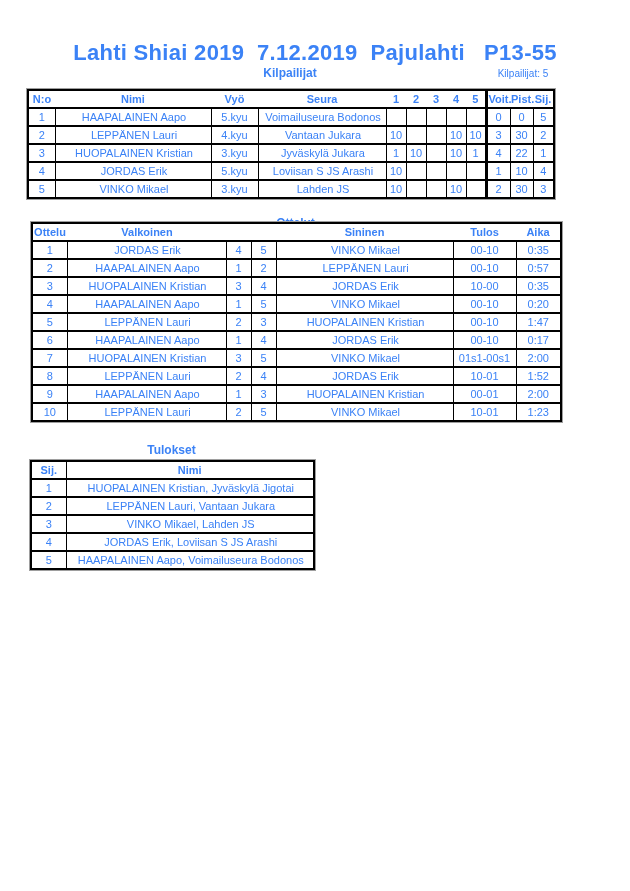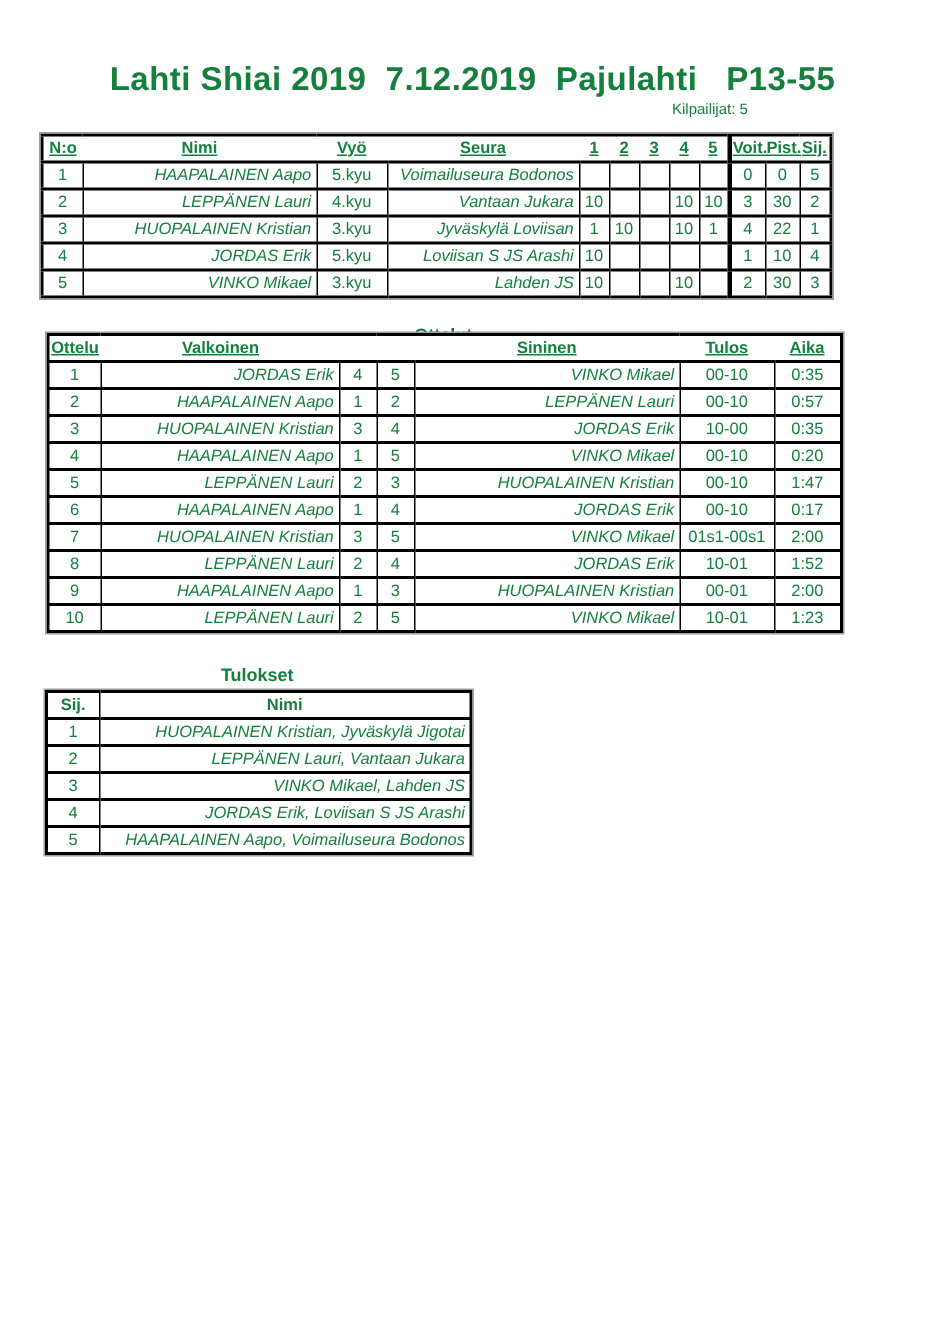--- a/index.html
+++ b/index.html
@@ -1,58 +1,59 @@
 <!DOCTYPE html>
 <html><head>
 <meta charset="utf-8">
 <style>
   html,body { margin:0; padding:0; background:#fff; }
   .page {
     position:relative; width:630px; height:891px; background:#ffffff;
-    font-family:"Liberation Sans","DejaVu Sans",sans-serif; color:#15803d;
+    font-family:"Liberation Sans","DejaVu Sans",sans-serif; color:#3b82f6;
   }
   .title {
     position:absolute; top:40px; left:0; width:630px; text-align:center;
     font-size:22px; font-weight:bold; white-space:pre; letter-spacing:0.3px;
   }
   .sec { position:absolute; font-size:12px; font-weight:bold; text-align:center; white-space:nowrap; }
   #sec-kilpailijat { top:66px; left:27px; width:526px; }
   #sec-ottelut    { top:216px; left:31px; width:529px; }
   #sec-tulokset   { top:443px; left:30px; width:283px; }
   #count-label {
     position:absolute; top:68px; left:448px; width:150px;
-    text-align:left; font-size:10px; font-weight:normal; white-space:nowrap;
+    text-align:center; font-size:10px; font-weight:normal; white-space:nowrap;
   }
   table {
     position:absolute; border-collapse:collapse; table-layout:fixed;
     background:#fff; border:2px solid #000; outline:1px solid #9e9e9e;
   }
   #t1 { top:89px;  left:27px; width:526px; }
   #t2 { top:222px; left:31px; width:529px; }
   #t3 { top:460px; left:30px; width:283px; }
   th, td {
     border-left:1px solid #000; border-right:1px solid #000;
     border-top:2px solid #000; border-bottom:2px solid #000;
     font-size:11px; height:16px; line-height:16px; padding:0 3px;
     white-space:nowrap; text-align:center; font-weight:normal;
   }
   td { overflow:hidden; }
   th { font-weight:bold; padding:0 1px; overflow:visible; }
-  tr.open th { border-left:none; border-right:none;text-decoration:underline; }
-  .l { text-align:right; padding-left:5px;font-style:italic; }
+  tr.open th { border-left:none; border-right:none; }
+  .l { text-align:center; padding-left:5px; }
   .sep { border-left:3px solid #000 !important; }
   .valk-head { padding-right:50px; }
 </style>
 </head>
 <body>
 
 <div class="page">
 
   <div class="title">Lahti Shiai 2019  7.12.2019  Pajulahti   P13-55</div>
 
+  <div class="sec" id="sec-kilpailijat">Kilpailijat</div>
   <div id="count-label">Kilpailijat: 5</div>
 
   <table id="t1">
     <colgroup>
       <col style="width:27px">
         <col style="width:156px">
         <col style="width:47px">
         <col style="width:128px">
       <col style="width:20px">
         <col style="width:20px">
@@ -103,21 +104,21 @@
       <td>10</td>
       <td>10</td>
       <td class="sep">3</td>
       <td>30</td>
       <td>2</td>
     </tr>
     <tr>
       <td>3</td>
       <td class="l">HUOPALAINEN Kristian</td>
       <td>3.kyu</td>
-      <td class="l">Jyväskylä Loviisan</td>
+      <td class="l">Jyväskylä Jukara</td>
       <td>1</td>
       <td>10</td>
       <td></td>
       <td>10</td>
       <td>1</td>
       <td class="sep">4</td>
       <td>22</td>
       <td>1</td>
     </tr>
     <tr>

